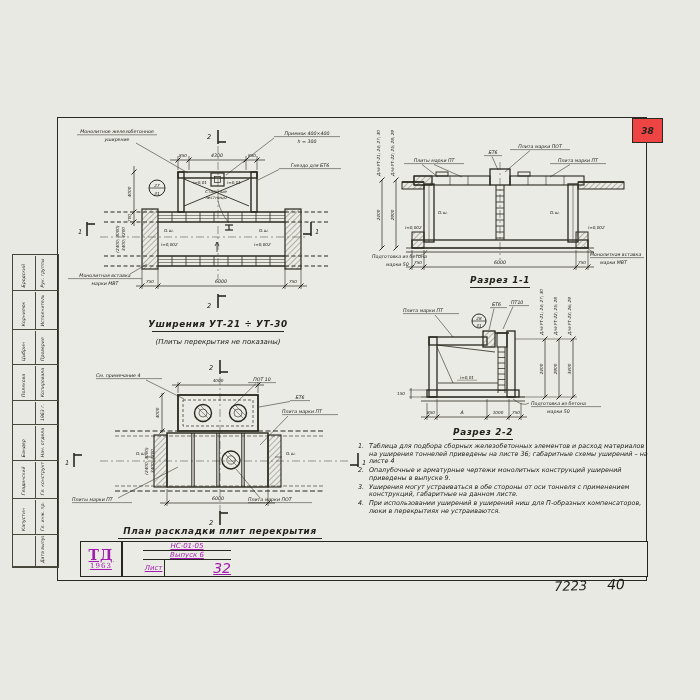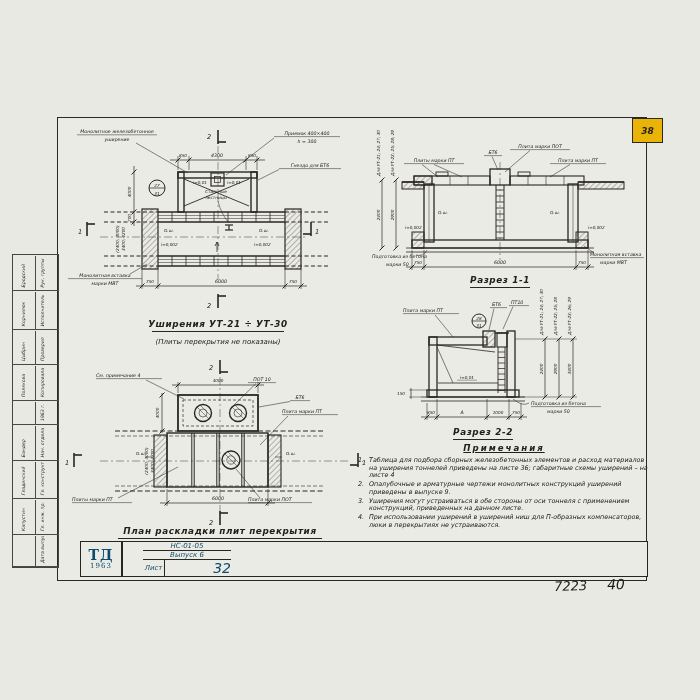--- a/index.html
+++ b/index.html
@@ -1,31 +1,31 @@
 <!DOCTYPE html>
 <html><head>
 <meta charset="utf-8">
 <style>
   html,body{margin:0;padding:0;}
   body{width:700px;height:700px;position:relative;background:#e9e9e3;font-family:"DejaVu Sans",sans-serif;overflow:hidden;}
   .sheet{position:absolute;left:57px;top:117px;width:588px;height:462px;border:1.6px solid #2a2a22;background:#ebebe5;}
-  .corner-box{position:absolute;left:632px;top:118px;width:29px;height:23px;border:1.5px solid #2a2a22;background:#eab308;
+  .corner-box{position:absolute;left:632px;top:118px;width:29px;height:23px;border:1.5px solid #2a2a22;background:#ef4444;
     display:flex;align-items:center;justify-content:center;font:italic bold 9px "DejaVu Sans",sans-serif;color:#22221c;}
   svg{position:absolute;overflow:visible;}
   svg text{font-family:"DejaVu Sans",sans-serif;fill:#21211a;font-style:italic;}
   svg line,svg rect,svg circle,svg path{stroke:#28281f;}
   .hl{stroke:#55554a;}
   .t42{font-size:4.2px;} .t46{font-size:4.7px;} .t6{font-size:6.6px;}
   .ttl{font-size:8.8px;font-weight:bold;letter-spacing:.6px;}
   .sub{font-size:7px;}
   .notes{position:absolute;left:358px;top:443px;width:292px;color:#21211a;}
   .notes-title{text-align:center;font:italic bold 8.6px "DejaVu Sans",sans-serif;letter-spacing:2px;text-decoration:underline;margin-bottom:4px;}
   .note-item{display:flex;font:italic 6.4px/7.7px "DejaVu Sans",sans-serif;margin-bottom:1px;}
   .note-num{width:11px;flex:none;}
-  .tblock{position:absolute;left:80px;top:541px;width:566px;height:34px;border:1.4px solid #26261f;display:flex;background:#ebebe5;color:#0c4a6e;}
+  .tblock{position:absolute;left:80px;top:541px;width:566px;height:34px;border:1.4px solid #26261f;display:flex;background:#ebebe5;color:#a21caf;text-decoration:underline;}
   .tb-logo{width:40px;border-right:1.4px solid #26261f;display:flex;flex-direction:column;align-items:center;justify-content:center;}
   .tb-logo-td{font:bold 14px "DejaVu Serif",serif;line-height:13px;letter-spacing:1px;}
   .tb-logo-yr{font:7px "DejaVu Serif",serif;letter-spacing:1px;}
   .tb-title{flex:1;display:flex;align-items:center;justify-content:center;font:italic bold 10.5px "DejaVu Sans",sans-serif;letter-spacing:1px;}
   .tb-right{width:88px;border-left:1.4px solid #26261f;display:flex;flex-direction:column;padding-left:20px;}
   .tb-r-row{flex:1;display:flex;align-items:center;justify-content:center;font:italic 7px "DejaVu Sans",sans-serif;border-bottom:1px solid #26261f;}
   .tb-r-row:last-child{border-bottom:none;}
   .tb-sheet{display:flex;width:100%;height:100%;gap:48px;}
   .tb-sheet-label{width:52%;border-right:1px solid #26261f;display:flex;align-items:center;justify-content:center;}
   .tb-sheet-num{flex:1;display:flex;align-items:center;justify-content:center;font-size:14px;}
@@ -597,32 +597,31 @@
   <line x1="58" y1="143" x2="118" y2="112" stroke-width="0.55"></line>
   <text class="t46" x="188" y="146">Плита  марки  ПОТ</text>
   <line x1="188" y1="147.6" x2="252" y2="147.6" stroke-width="0.5"></line>
   <line x1="200" y1="143" x2="176" y2="114" stroke-width="0.55"></line>
 
   <text class="ttl" x="160" y="179" text-anchor="middle">План  раскладки  плит  перекрытия</text>
   <line x1="58" y1="183.5" x2="262" y2="183.5" stroke-width="1"></line>
 </svg>
 
 <div class="notes">
-  <div class="notes-title">Примечания</div>
   <div class="note-item">
     <span class="note-num">1.</span>
     <span>Таблица для подбора сборных железобетонных элементов и расход материалов на уширения тоннелей приведены на листе 36; габаритные схемы уширений – на листе 4</span>
   </div>
   <div class="note-item">
     <span class="note-num">2.</span>
     <span>Опалубочные и арматурные чертежи монолитных конструкций уширений приведены в выпуске 9.</span>
   </div>
   <div class="note-item">
     <span class="note-num">3.</span>
-    <span>Уширения могут устраиваться в обе стороны от оси тоннеля с применением конструкций, приведенных на данном листе.</span>
+    <span>Уширения могут устраиваться в обе стороны от оси тоннеля с применением конструкций, габаритные на данном листе.</span>
   </div>
   <div class="note-item">
     <span class="note-num">4.</span>
     <span>При использовании уширений в уширений ниш для П-образных компенсаторов, люки в перекрытиях не устраиваются.</span>
   </div>
 </div>
 
 <div class="tblock">
   <div class="tb-logo">
     <div class="tb-logo-td">ТД</div>

